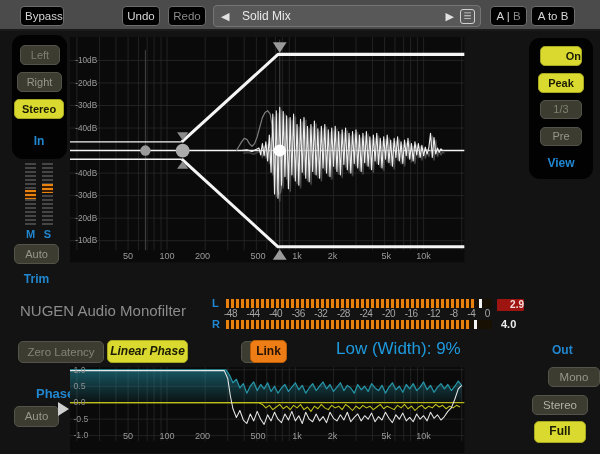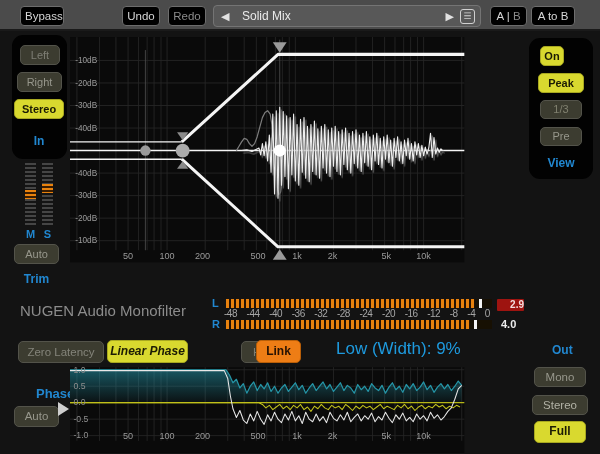--- a/index.html
+++ b/index.html
@@ -70,21 +70,21 @@
   </div>
   <div class="vmeter" style="left:42px;top:163px;">
     <div class="vband" style="top:21px;"></div>
   </div>
   <div class="lbl-blue" style="left:25px;top:228px;width:11px;text-align:center;font-size:11px;">M</div>
   <div class="lbl-blue" style="left:42px;top:228px;width:11px;text-align:center;font-size:11px;">S</div>
   <div class="btn btn-dim" style="left:14px;top:244px;width:45px;height:20px;font-size:11px;line-height:18px;">Auto</div>
   <div class="lbl-blue" style="left:14px;top:272px;width:45px;text-align:center;font-size:12px;">Trim</div>
 
   <div class="panel" style="left:529px;top:38px;width:64px;height:141px;"></div>
-  <div class="btn btn-yellow" style="left:540px;top:46px;width:24px;height:20px;font-size:11px;line-height:18px;">On</div>
+  <div class="btn btn-yellow" style="left:540px;top:46px;width:42px;height:20px;font-size:11px;line-height:18px;text-align:right;">On</div>
   <div class="btn btn-yellow" style="left:538px;top:73px;width:46px;height:20px;font-size:11px;line-height:18px;">Peak</div>
   <div class="btn btn-dim" style="left:540px;top:100px;width:42px;height:19px;font-size:11px;line-height:17px;color:#80806f;">1/3</div>
   <div class="btn btn-dim" style="left:540px;top:127px;width:42px;height:19px;font-size:11px;line-height:17px;">Pre</div>
   <div class="lbl-blue" style="left:540px;top:156px;width:42px;text-align:center;font-size:12px;">View</div>
 
   <svg style="left:70px;top:35px;" width="455" height="258" viewBox="70 35 525 293">
     <defs>
       <linearGradient id="tealgrad" x1="0" y1="0" x2="0" y2="1">
         <stop offset="0" stop-color="rgba(34,150,170,0.55)"></stop>
         <stop offset="1" stop-color="rgba(34,150,170,0.05)"></stop>
@@ -186,21 +186,21 @@
     <span>-8</span>
     <span>-4</span>
     <span>0</span>
   </div>
   <div class="badge-red" style="left:497px;top:299px;width:27px;height:12px;line-height:12px;">2.9</div>
   <div class="val-white" style="left:501px;top:318px;">4.0</div>
 
   <div class="btn btn-dim" style="left:18px;top:341px;width:86px;height:22px;font-size:11.5px;line-height:20px;color:#84847a;">Zero Latency</div>
   <div class="btn btn-yellow" style="left:107px;top:340px;width:81px;height:23px;font-size:12px;line-height:21px;font-style:italic;">Linear Phase</div>
   <div class="btn btn-dim" style="left:193px;top:341px;width:41px;height:22px;font-size:11.5px;line-height:20px;color:#7e7e74;margin-left:48px;">HQ</div>
-  <div class="btn btn-orange" style="left:256px;top:340px;width:45px;height:23px;font-size:12px;line-height:21px;">Link</div>
+  <div class="btn btn-orange" style="left:250px;top:340px;width:37px;height:23px;font-size:12px;line-height:21px;">Link</div>
   <div id="readout">Low (Width): 9%</div>
   <div class="lbl-blue" style="left:552px;top:343px;font-size:12px;">Out</div>
 
   <div class="lbl-blue" style="left:20px;top:386px;font-size:13px;margin-left:16px;">Phase</div>
   <div class="btn btn-dim" style="left:14px;top:406px;width:45px;height:21px;font-size:11.5px;line-height:19px;">Auto</div>
   <div id="phase-pointer"></div>
 
   <svg style="left:70px;top:367px;" width="455" height="87" viewBox="70 367 525 100">
       <rect x="70" y="367" width="455" height="99" fill="#0a0a0a"></rect>
       <line x1="78" y1="367" x2="78" y2="452" stroke="#262626"></line>
@@ -248,17 +248,17 @@
       <text x="373" y="450" fill="#9a9a9a" font-size="10.5" text-anchor="middle" font-family="Liberation Sans, sans-serif">2k</text>
       <text x="435" y="450" fill="#9a9a9a" font-size="10.5" text-anchor="middle" font-family="Liberation Sans, sans-serif">5k</text>
       <text x="478" y="450" fill="#9a9a9a" font-size="10.5" text-anchor="middle" font-family="Liberation Sans, sans-serif">10k</text>
       <text x="74" y="374" fill="#8f8f8f" font-size="10" font-family="Liberation Sans, sans-serif">1.0</text>
       <text x="74" y="392" fill="#8f8f8f" font-size="10" font-family="Liberation Sans, sans-serif">0.5</text>
       <text x="74" y="411" fill="#8f8f8f" font-size="10" font-family="Liberation Sans, sans-serif">0.0</text>
       <text x="74" y="430" fill="#8f8f8f" font-size="10" font-family="Liberation Sans, sans-serif">-0.5</text>
       <text x="74" y="449" fill="#8f8f8f" font-size="10" font-family="Liberation Sans, sans-serif">-1.0</text>
     </svg>
 
-  <div class="btn btn-dim" style="left:534px;top:367px;width:52px;height:20px;font-size:11.5px;line-height:18px;">Mono</div>
+  <div class="btn btn-dim" style="left:548px;top:367px;width:52px;height:20px;font-size:11.5px;line-height:18px;">Mono</div>
   <div class="btn btn-dim" style="left:532px;top:395px;width:56px;height:20px;font-size:11.5px;line-height:18px;color:#b2b2a6;">Stereo</div>
   <div class="btn btn-yellow" style="left:534px;top:421px;width:52px;height:22px;font-size:12px;line-height:19px;">Full</div>
 
 </div>
 
 </body></html>

